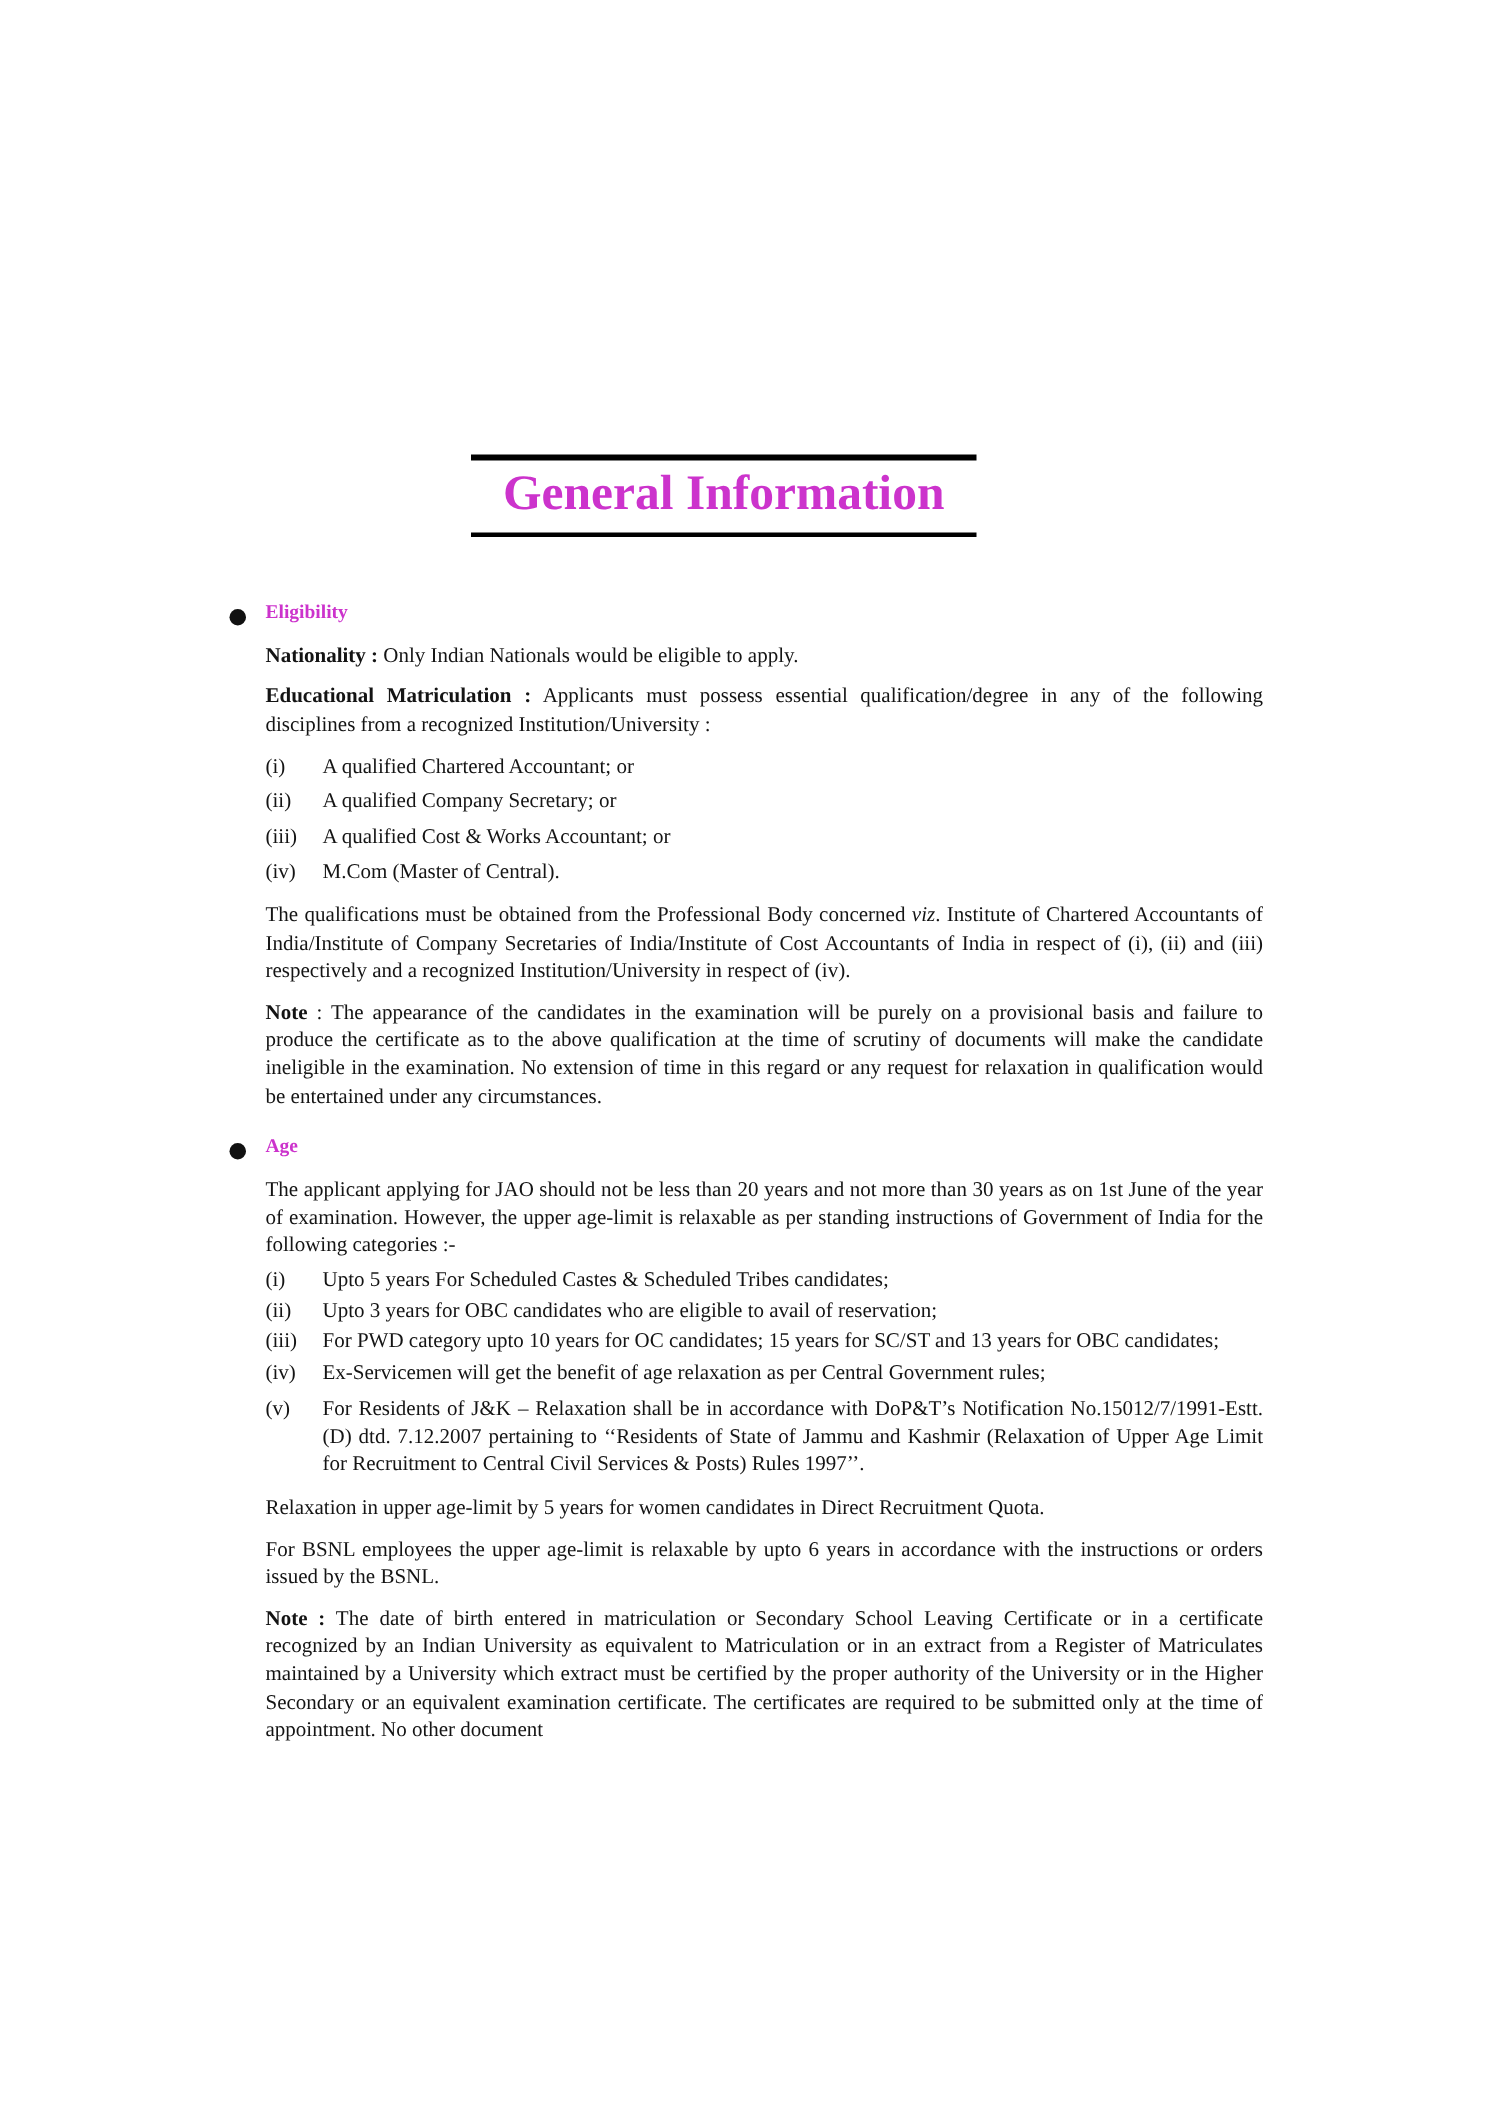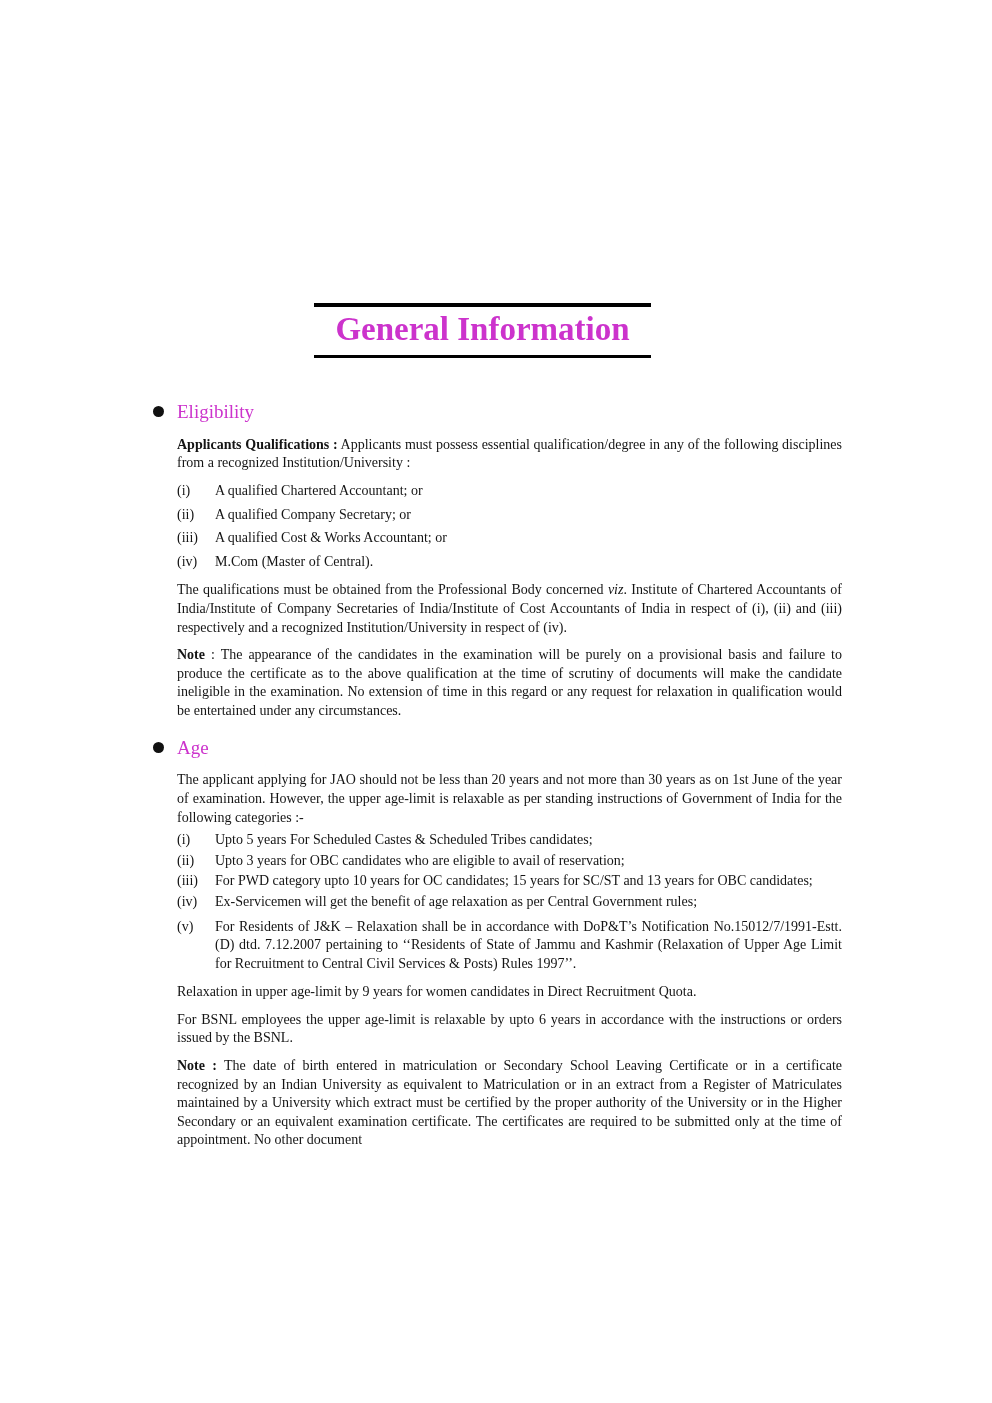--- a/index.html
+++ b/index.html
@@ -37,22 +37,22 @@
     line-height: 1.12;
     font-weight: bold;
     color: var(--accent, #cc33cc);
   }
 
   .section-eligibility { margin-top: 43px; }
   .section-age { margin-top: 16px; }
 
   .section-heading {
     position: relative;
-    font-size: 19px;
-    font-weight: normal;
+    font-size: 13px;
+    font-weight: bold;
     color: var(--accent, #cc33cc);
     margin: 0 0 13px 0;
     line-height: 1.15;
   }
 
   .bullet {
     position: absolute;
     left: -24px;
     top: 5px;
     width: 11px;
@@ -97,22 +97,23 @@
     <div class="title-block">
       <h1 class="doc-title">General Information</h1>
     </div>
 
     <section class="section section-eligibility">
       <div class="section-heading">
         <span class="bullet"></span>
         <span class="heading-text">Eligibility</span>
       </div>
 
+      <p class="para"><b>Nationality :</b><span> Only Indian Nationals would be eligible to apply.</span></p>
 
-      <p class="para"><b>Applicants Qualifications :</b><span> Applicants must possess essential qualification/degree in any of the following disciplines from a recognized Institution/University :</span></p>
+      <p class="para"><b>Educational Matriculation :</b><span> Applicants must possess essential qualification/degree in any of the following disciplines from a recognized Institution/University :</span></p>
 
       <div class="doc-list">
         <div class="li">
           <span class="marker">(i)</span>
           <span class="li-text">A qualified Chartered Accountant; or</span>
         </div>
         <div class="li">
           <span class="marker">(ii)</span>
           <span class="li-text">A qualified Company Secretary; or</span>
         </div>
@@ -155,21 +156,21 @@
         <div class="li">
           <span class="marker">(iv)</span>
           <span class="li-text">Ex-Servicemen will get the benefit of age relaxation as per Central Government rules;</span>
         </div>
         <div class="li li-jk">
           <span class="marker">(v)</span>
           <span class="li-text">For Residents of J&amp;K – Relaxation shall be in accordance with DoP&amp;T’s Notification No.15012/7/1991-Estt.(D) dtd. 7.12.2007 pertaining to ‘‘Residents of State of Jammu and Kashmir (Relaxation of Upper Age Limit for Recruitment to Central Civil Services &amp; Posts) Rules 1997’’.</span>
         </div>
       </div>
 
-      <p class="para">Relaxation in upper age-limit by 9 years for women candidates in Direct Recruitment Quota.</p>
+      <p class="para">Relaxation in upper age-limit by 5 years for women candidates in Direct Recruitment Quota.</p>
 
       <p class="para">For BSNL employees the upper age-limit is relaxable by upto 6 years in accordance with the instructions or orders issued by the BSNL.</p>
 
       <p class="para"><b>Note :</b><span> The date of birth entered in matriculation or Secondary School Leaving Certificate or in a certificate recognized by an Indian University as equivalent to Matriculation or in an extract from a Register of Matriculates maintained by a University which extract must be certified by the proper authority of the University or in the Higher Secondary or an equivalent examination certificate. The certificates are required to be submitted only at the time of appointment. No other document</span></p>
     </section>
 
   </div>
 </div>
 
 </body></html>

